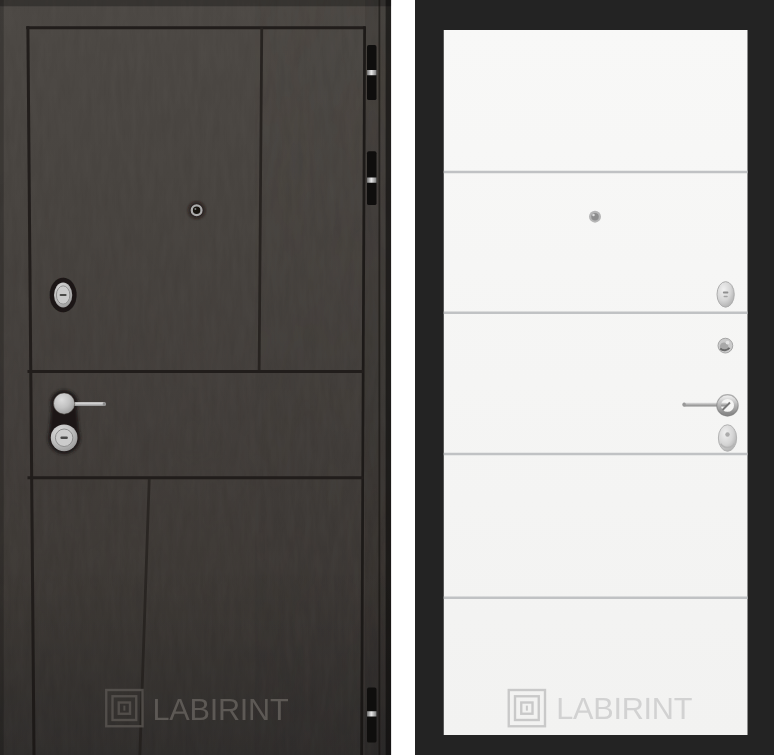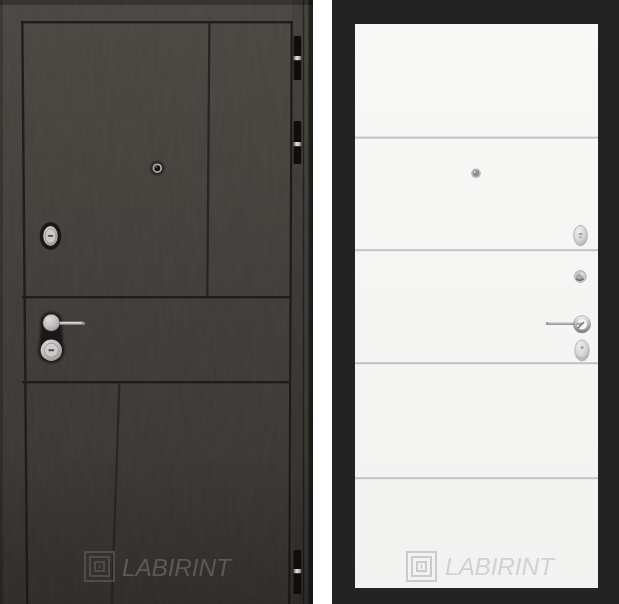--- a/index.html
+++ b/index.html
@@ -1,17 +1,17 @@
 <!DOCTYPE html>
 <html><head>
 <meta charset="utf-8">
 <style>
   html,body{margin:0;padding:0;background:#ffffff;}
   body{width:619px;height:604px;position:relative;overflow:hidden;font-family:"Liberation Sans",sans-serif;}
-  .abs{position:absolute;font-style:italic;}
+  .abs{position:absolute;}
 </style>
 </head>
 <body>
 
 <div class="abs" style="left:0;top:0;width:313px;height:604px;">
 <svg width="313" height="604" viewBox="0 0 313 604">
 <defs>
   <linearGradient id="wshade" x1="0" y1="0" x2="0" y2="1">
     <stop offset="0" stop-color="#4a4642"></stop>
     <stop offset="0.28" stop-color="#45413d"></stop>

